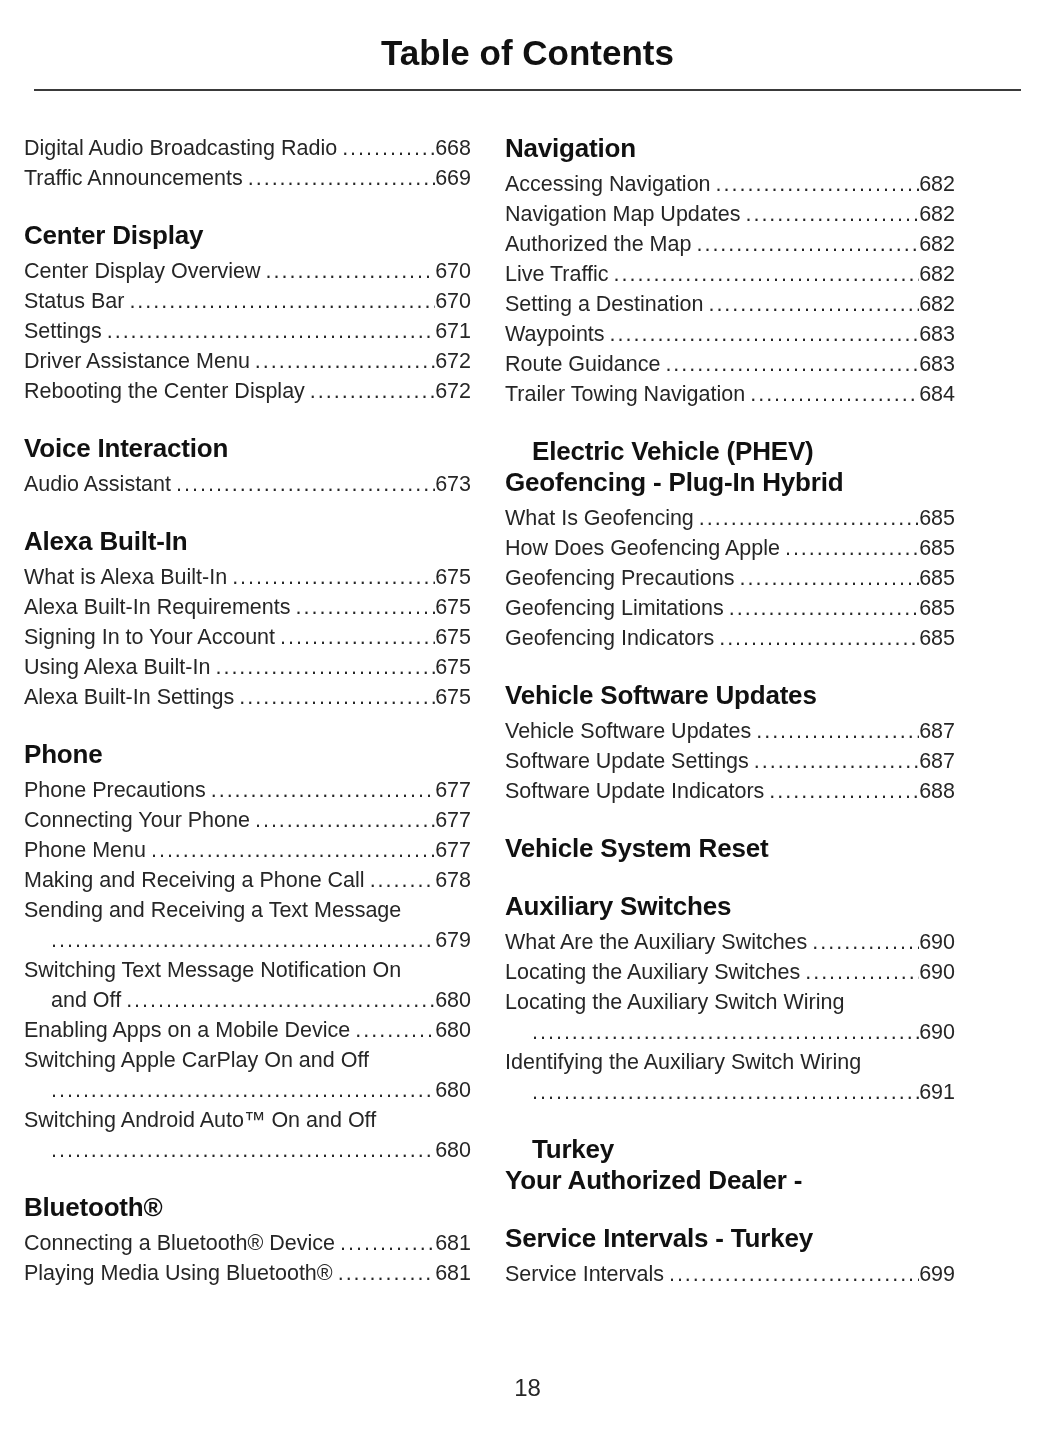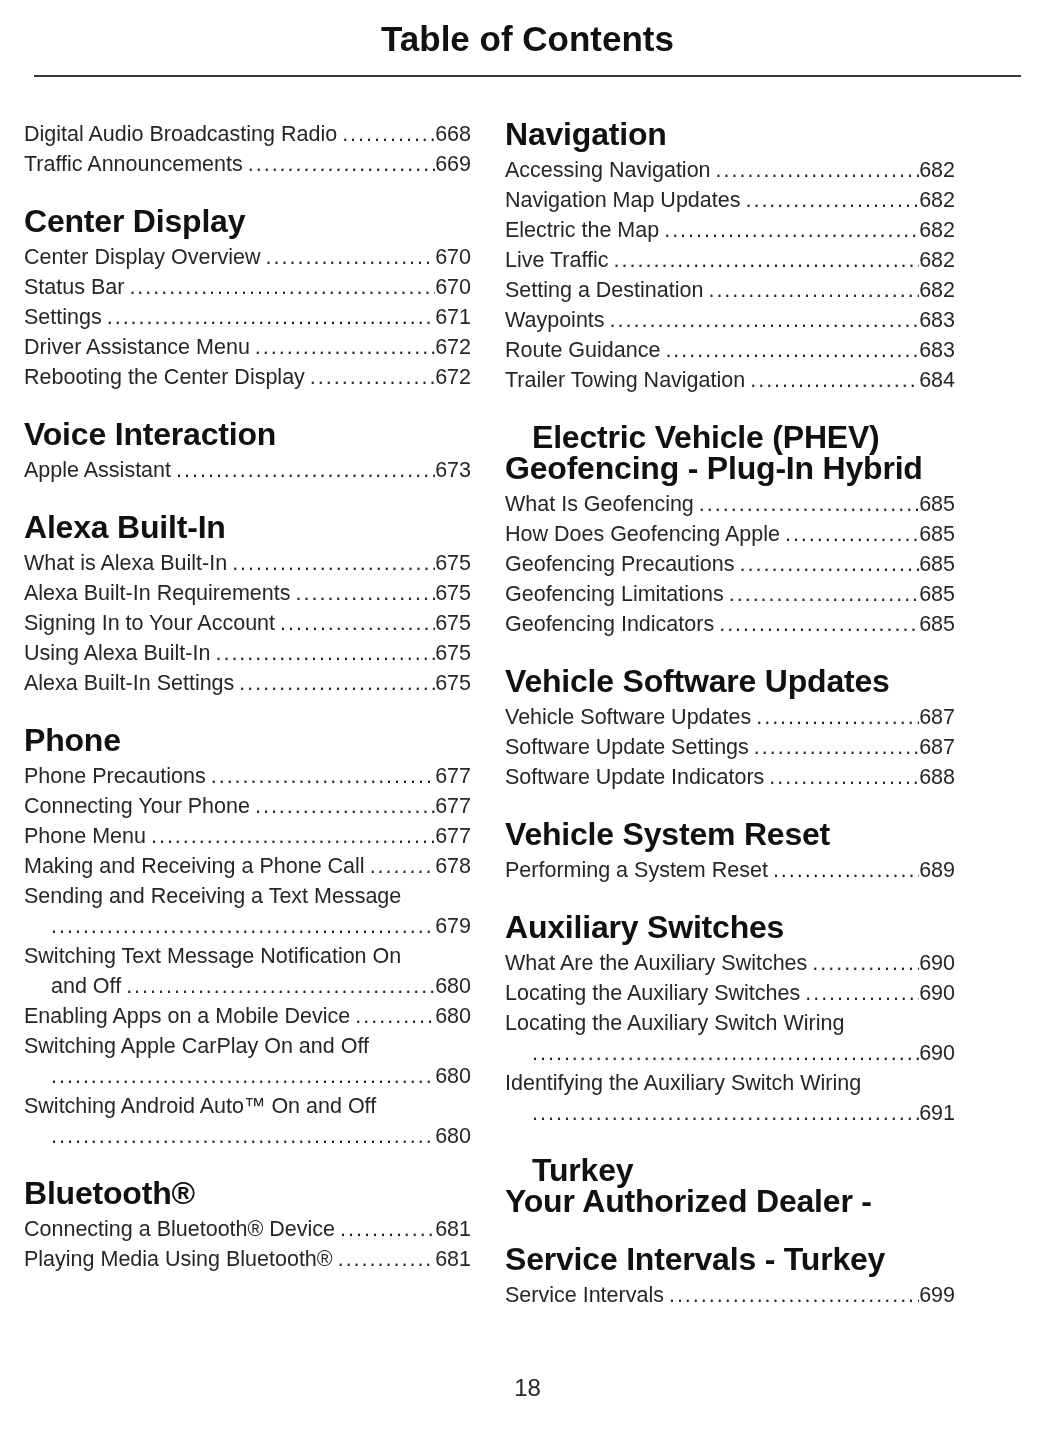--- a/index.html
+++ b/index.html
@@ -5,21 +5,21 @@
   * { margin:0; padding:0; box-sizing:border-box; }
   html, body { background:#ffffff; }
   body {
     width:1055px; height:1448px;
     position:relative;
     font-family:"Liberation Sans","DejaVu Sans",sans-serif;
     color:var(--text-color,#262626);
     -webkit-font-smoothing:antialiased;
   }
   .title {
-    padding-top:18px;
+    padding-top:32px;
     text-align:center;
     font-size:35px;
     line-height:42px;
     font-weight:800;
     letter-spacing:0;
     color:var(--heading-color,#111111);
   }
   .rule {
     height:0;
     border-top:2px solid var(--rule-color,#3a3a3a);
@@ -30,21 +30,21 @@
     margin:42px 70px 0 24px;
     gap:34px;
     align-items:flex-start;
   }
   .col { flex:none; }
   .col-left  { width:447px; }
   .col-right { width:450px; }
   .section { margin-top:27px; }
   .col > .section:first-child { margin-top:0; }
   .heading {
-    font-size:32px;
+    font-size:26px;
     line-height:31px;
     font-weight:800;
     letter-spacing:-0.2px;
     color:var(--heading-color,#111111);
     margin-bottom:5px;
   }
   .entry { font-size:21.5px; line-height:30px; }
   .cont { padding-left:27px; }
   .elast { display:flex; align-items:baseline; }
   .elabel { white-space:nowrap; padding-right:5px; }
@@ -126,21 +126,21 @@
             <span class="pnum">672</span>
           </div>
         </div>
       </div>
       <div class="section">
         <div class="heading">
           <div class="hline">Voice Interaction</div>
         </div>
         <div class="entry">
           <div class="elast">
-            <span class="elabel">Apple Assistant</span>
+            <span class="elabel">Audio Assistant</span>
             <span class="dots"></span>
             <span class="pnum">673</span>
           </div>
         </div>
       </div>
       <div class="section">
         <div class="heading">
           <div class="hline">Alexa Built-In</div>
         </div>
         <div class="entry">
@@ -285,21 +285,21 @@
         </div>
         <div class="entry">
           <div class="elast">
             <span class="elabel">Navigation Map Updates</span>
             <span class="dots"></span>
             <span class="pnum">682</span>
           </div>
         </div>
         <div class="entry">
           <div class="elast">
-            <span class="elabel">Electric the Map</span>
+            <span class="elabel">Authorized the Map</span>
             <span class="dots"></span>
             <span class="pnum">682</span>
           </div>
         </div>
         <div class="entry">
           <div class="elast">
             <span class="elabel">Live Traffic</span>
             <span class="dots"></span>
             <span class="pnum">682</span>
           </div>
@@ -396,27 +396,20 @@
           <div class="elast">
             <span class="elabel">Software Update Indicators</span>
             <span class="dots"></span>
             <span class="pnum">688</span>
           </div>
         </div>
       </div>
       <div class="section">
         <div class="heading">
           <div class="hline">Vehicle System Reset</div>
-        </div>
-        <div class="entry">
-          <div class="elast">
-            <span class="elabel">Performing a System Reset</span>
-            <span class="dots"></span>
-            <span class="pnum">689</span>
-          </div>
         </div>
       </div>
       <div class="section">
         <div class="heading">
           <div class="hline">Auxiliary Switches</div>
         </div>
         <div class="entry">
           <div class="elast">
             <span class="elabel">What Are the Auxiliary Switches</span>
             <span class="dots"></span>

